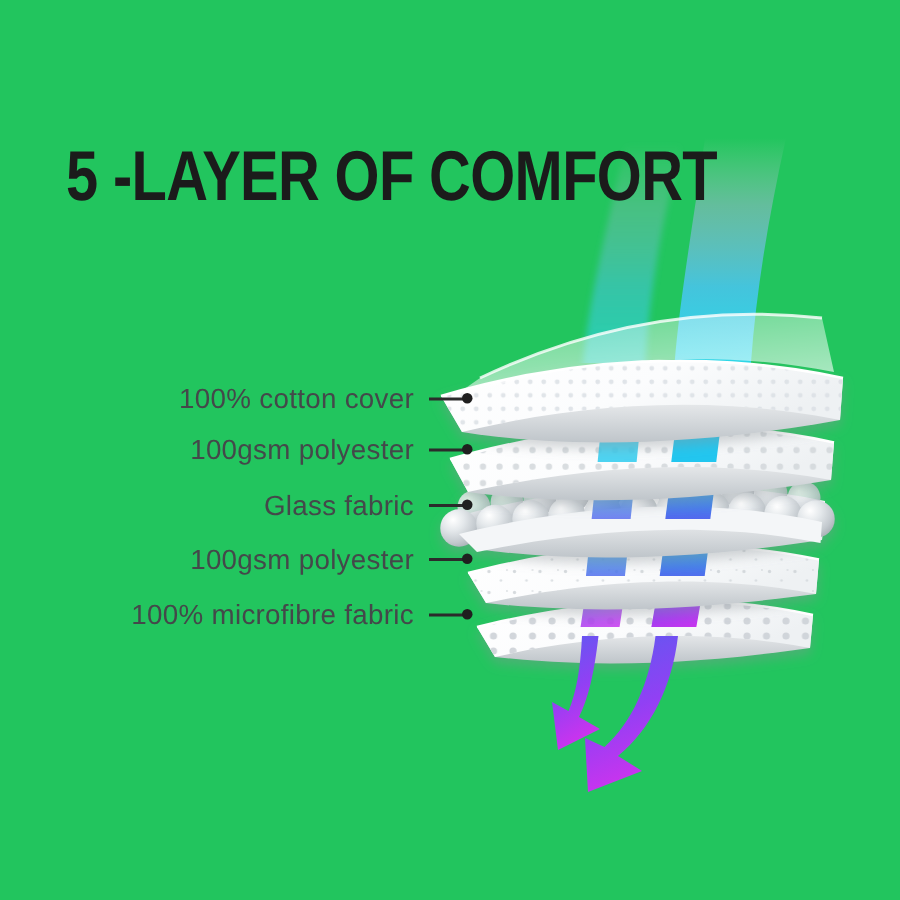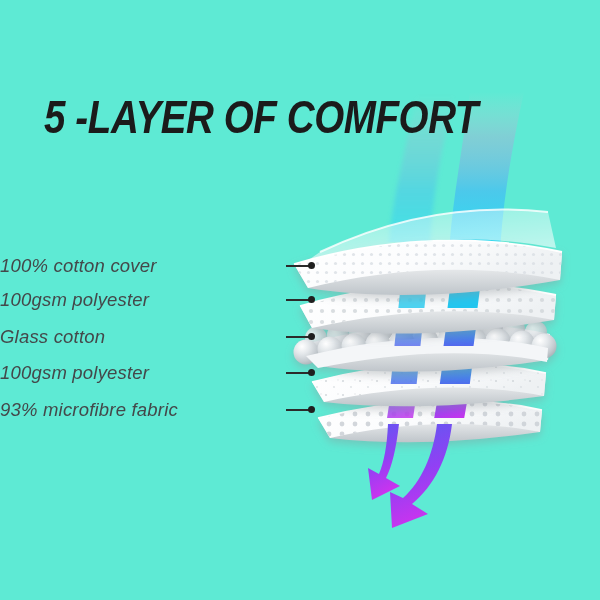--- a/index.html
+++ b/index.html
@@ -45,20 +45,21 @@
     font-weight: 300;
     letter-spacing: 0.4px;
     white-space: nowrap;
   }
 
   
   .label-row {
     position: absolute;
     left: 0;
     width: 276px;
+    text-align: right;
     font-size: 18.5px;
     line-height: 22px;
     color: #44484a;
     font-weight: 300;
     letter-spacing: 0.2px;
     white-space: nowrap;
   }
   .leader {
     position: absolute;
     height: 1.6px;
@@ -77,21 +78,21 @@
     position: absolute;
     left: 0;
     top: 0;
     width: 600px;
     height: 600px;
   }
 </style>
 </head>
 <body style="background: rgb(208, 212, 212);">
 
-<div id="stage" style="background: #5eead4; font-style: italic;">
+<div id="stage" style="background: #22c55e;">
 
   <svg id="art" viewBox="0 0 600 600">
     <defs>
 
       <pattern id="dotsA" width="11" height="11" patternUnits="userSpaceOnUse">
         <circle cx="3" cy="3" r="2.1" fill="#d2d7db" opacity="0.85"></circle>
       </pattern>
       <pattern id="dotsB" width="13" height="10" patternUnits="userSpaceOnUse">
         <circle cx="4" cy="4" r="2.4" fill="#cdd2d7" opacity="0.9"></circle>
       </pattern>
@@ -272,25 +273,25 @@
   <div id="title">5 -LAYER OF COMFORT</div>
 
   <div class="label-row" style="top:255px">100% cotton cover</div>
   <div class="leader" style="left:286px; top:265px; width:24px"></div>
   <div class="leader-dot" style="left:308px; top:262px"></div>
 
   <div class="label-row" style="top:289px">100gsm polyester</div>
   <div class="leader" style="left:286px; top:299px; width:24px"></div>
   <div class="leader-dot" style="left:308px; top:296px"></div>
 
-  <div class="label-row" style="top:326px">Glass cotton</div>
+  <div class="label-row" style="top:326px">Glass fabric</div>
   <div class="leader" style="left:286px; top:336px; width:24px"></div>
   <div class="leader-dot" style="left:308px; top:333px"></div>
 
   <div class="label-row" style="top:362px">100gsm polyester</div>
   <div class="leader" style="left:286px; top:372px; width:24px"></div>
   <div class="leader-dot" style="left:308px; top:369px"></div>
 
-  <div class="label-row" style="top:399px">93% microfibre fabric</div>
+  <div class="label-row" style="top:399px">100% microfibre fabric</div>
   <div class="leader" style="left:286px; top:409px; width:24px"></div>
   <div class="leader-dot" style="left:308px; top:406px"></div>
 
 </div>
 
 </body></html>

